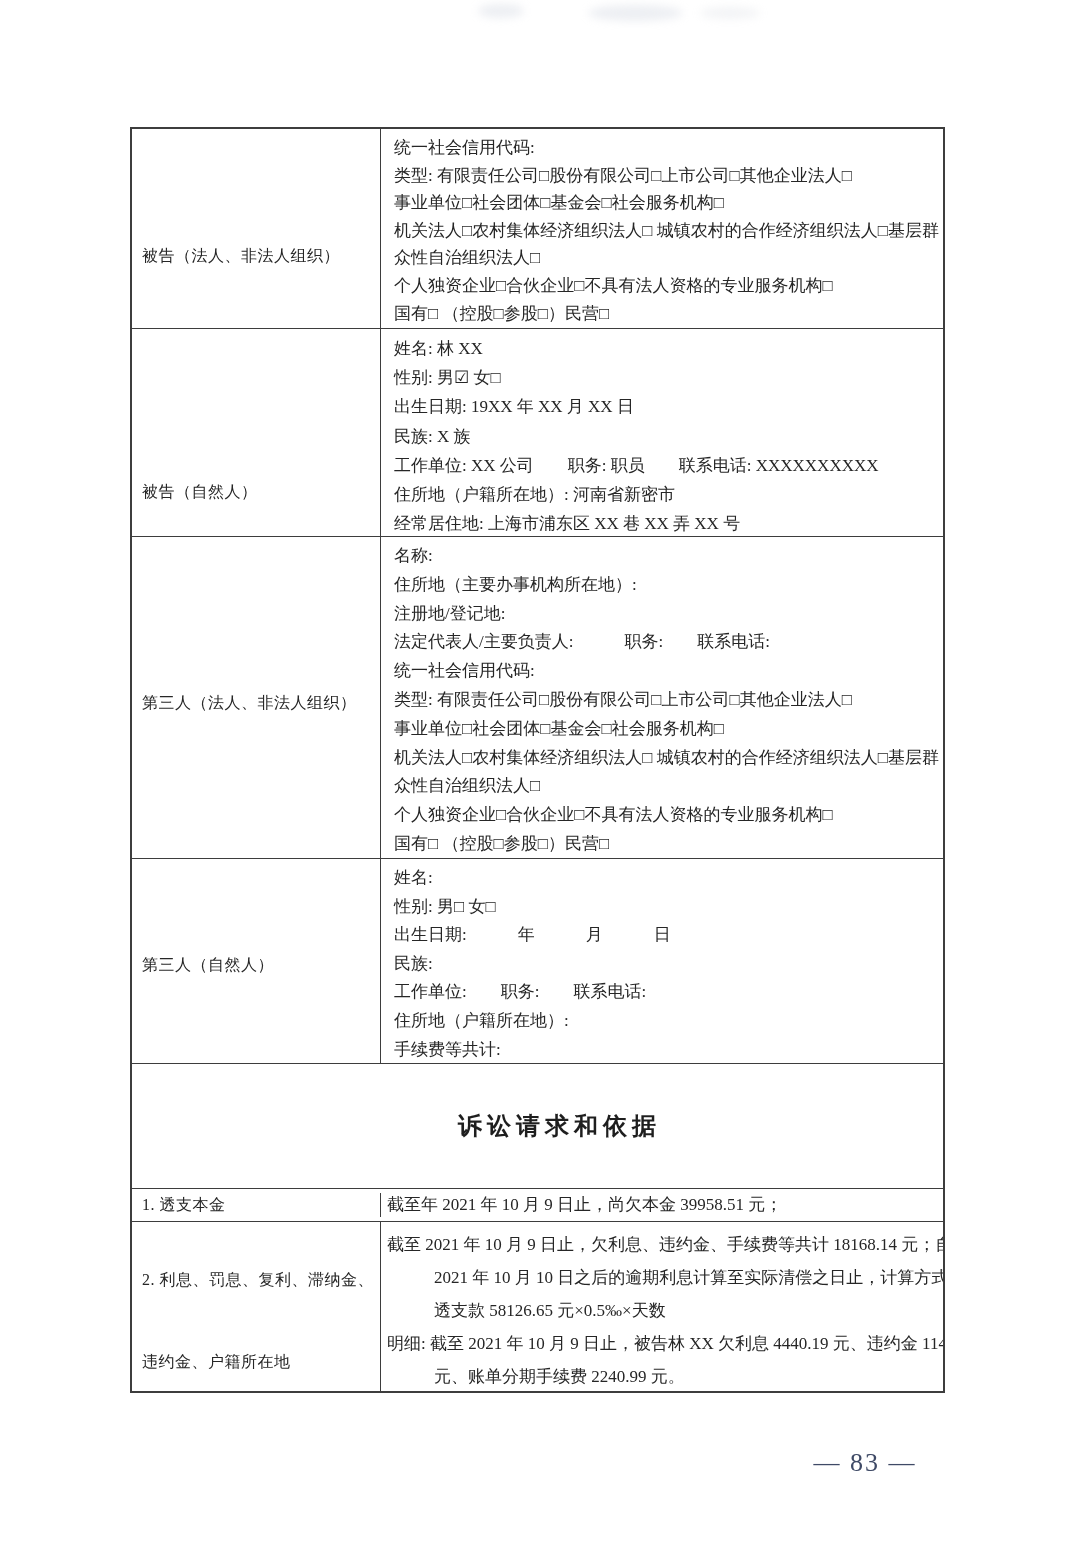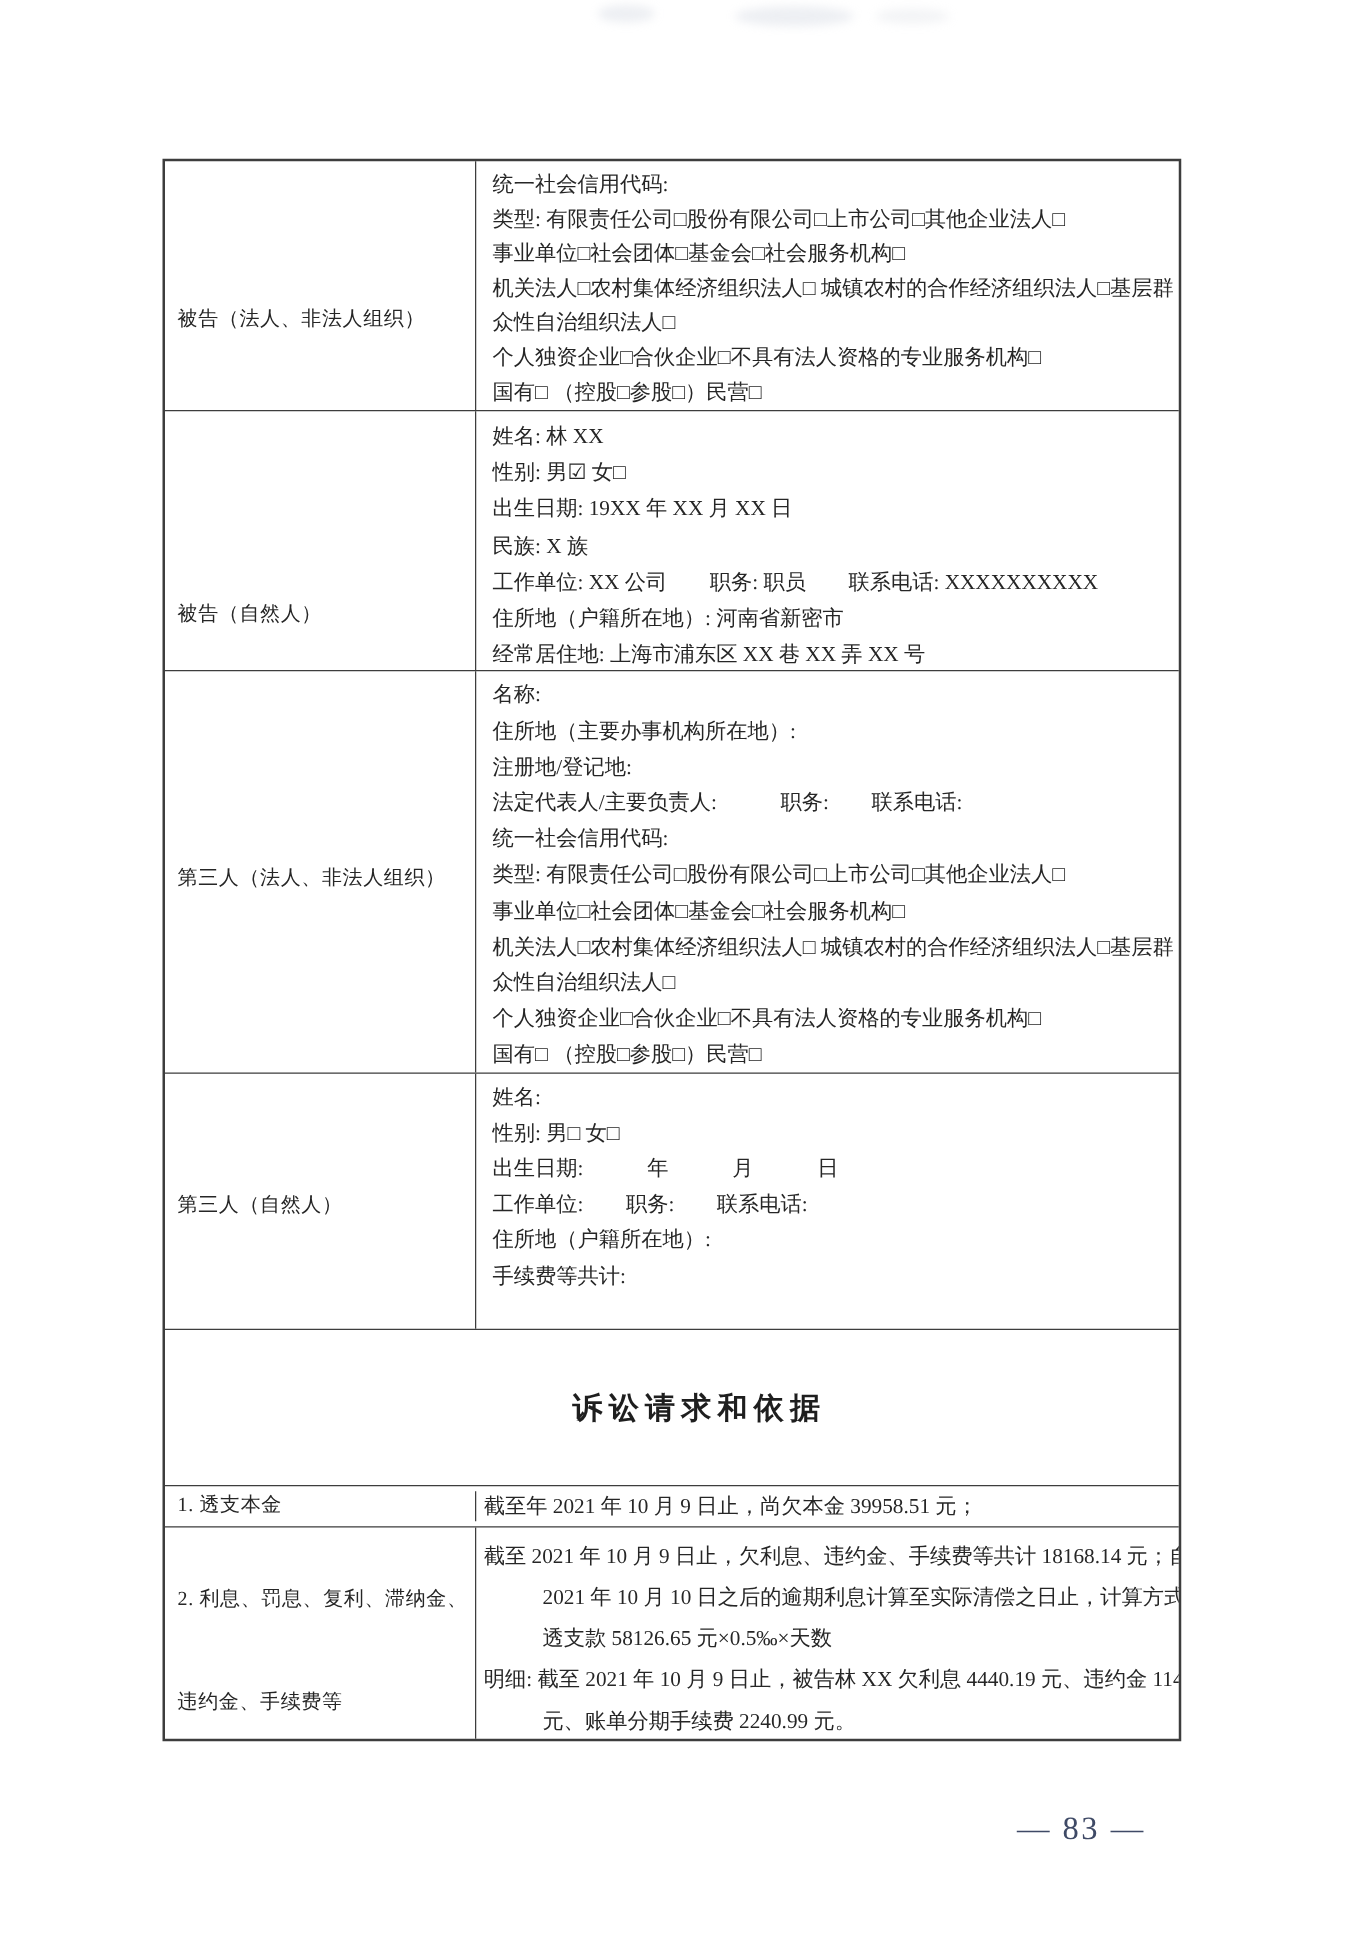--- a/index.html
+++ b/index.html
@@ -125,20 +125,21 @@
     </div>
 
     <div class="trow r4">
       <div class="cell-label">
         <div class="labtext">第三人（自然人）</div>
       </div>
       <div class="cell-content">
           <div class="tline">姓名:</div>
           <div class="tline">性别: 男□ 女□</div>
           <div class="tline">出生日期:　　　年　　　月　　　日</div>
+          <div class="tline">民族:</div>
           <div class="tline">工作单位:　　职务:　　联系电话:</div>
           <div class="tline">住所地（户籍所在地）:</div>
           <div class="tline">手续费等共计:</div>
         </div>
     </div>
 
     <div class="trow rhead">
       <div class="heading">诉讼请求和依据</div>
     </div>
 
@@ -147,21 +148,21 @@
         <div class="labtext">1. 透支本金</div>
       </div>
       <div class="cell-content">
           <div class="tline">截至年 2021 年 10 月 9 日止，尚欠本金 39958.51 元；</div>
         </div>
     </div>
 
     <div class="trow rB">
       <div class="cell-label">
           <div class="tline">2. 利息、罚息、复利、滞纳金、</div>
-          <div class="tline">违约金、手续费等</div>
+          <div class="tline">违约金、户籍所在地</div>
         </div>
       <div class="cell-content">
           <div class="tline">截至 2021 年 10 月 9 日止，欠利息、违约金、手续费等共计 18168.14 元；自</div>
           <div class="tline ind1">2021 年 10 月 10 日之后的逾期利息计算至实际清偿之日止，计算方式:</div>
           <div class="tline ind1">透支款 58126.65 元×0.5‰×天数</div>
           <div class="tline">明细: 截至 2021 年 10 月 9 日止，被告林 XX 欠利息 4440.19 元、违约金 11486.96</div>
           <div class="tline ind1">元、账单分期手续费 2240.99 元。</div>
         </div>
     </div>
 

